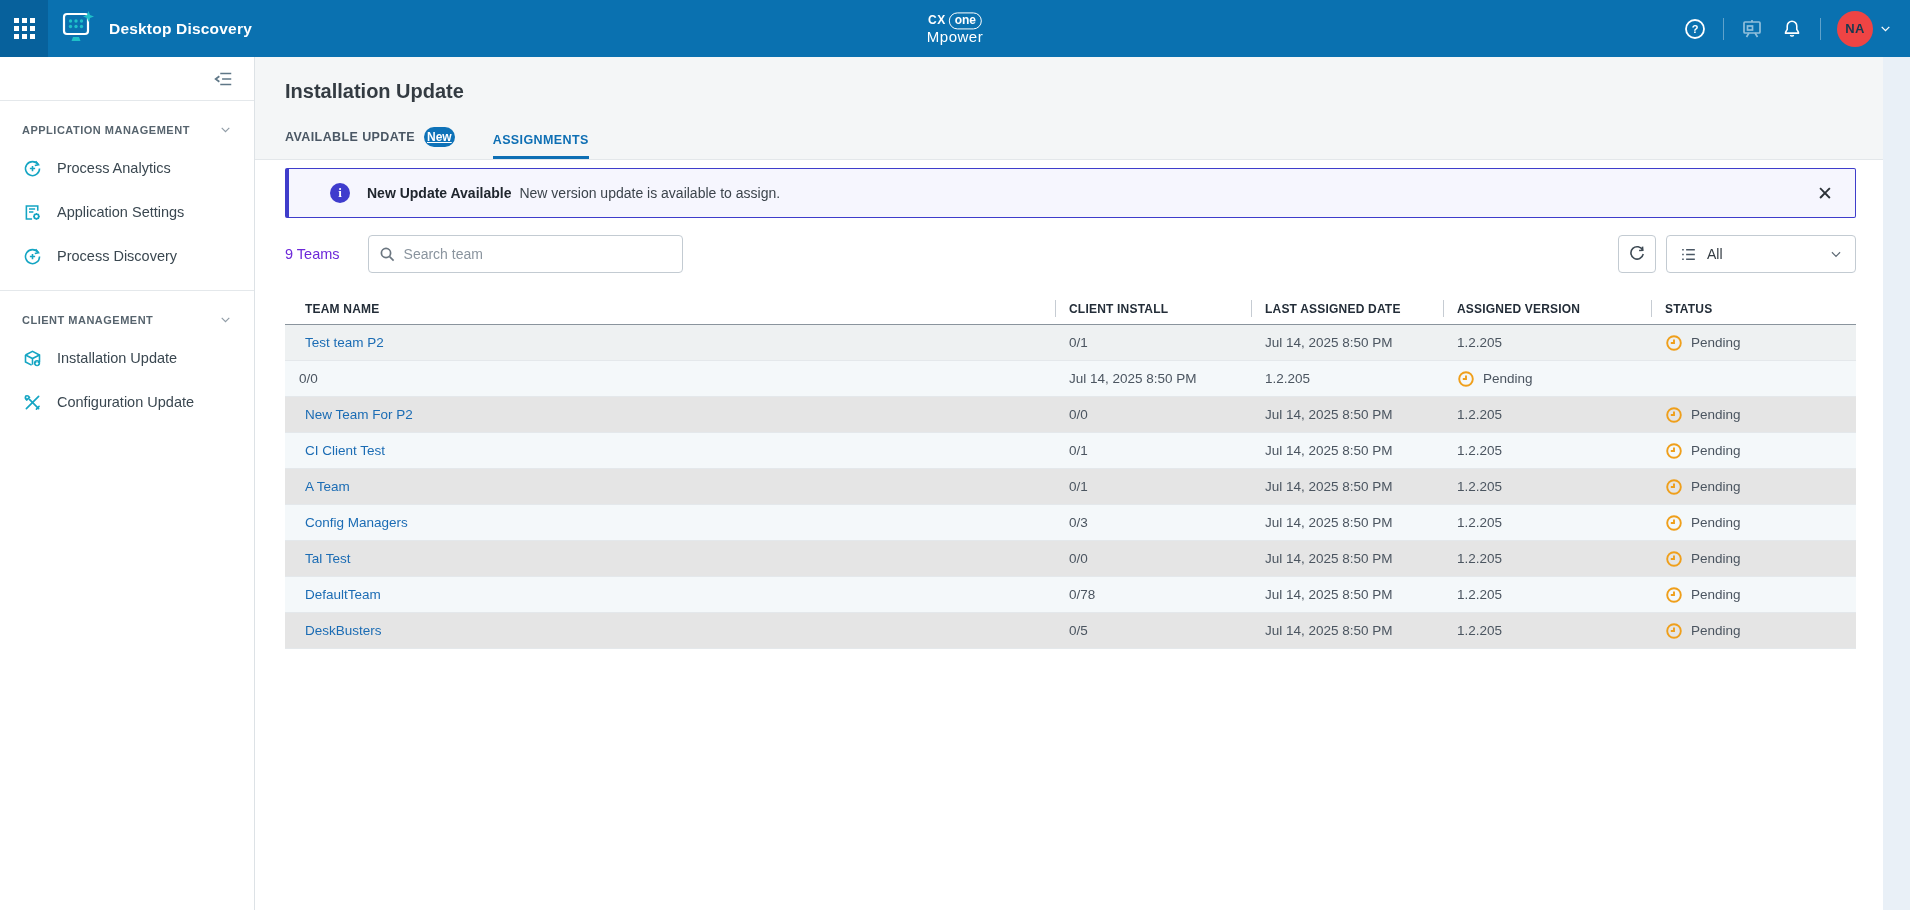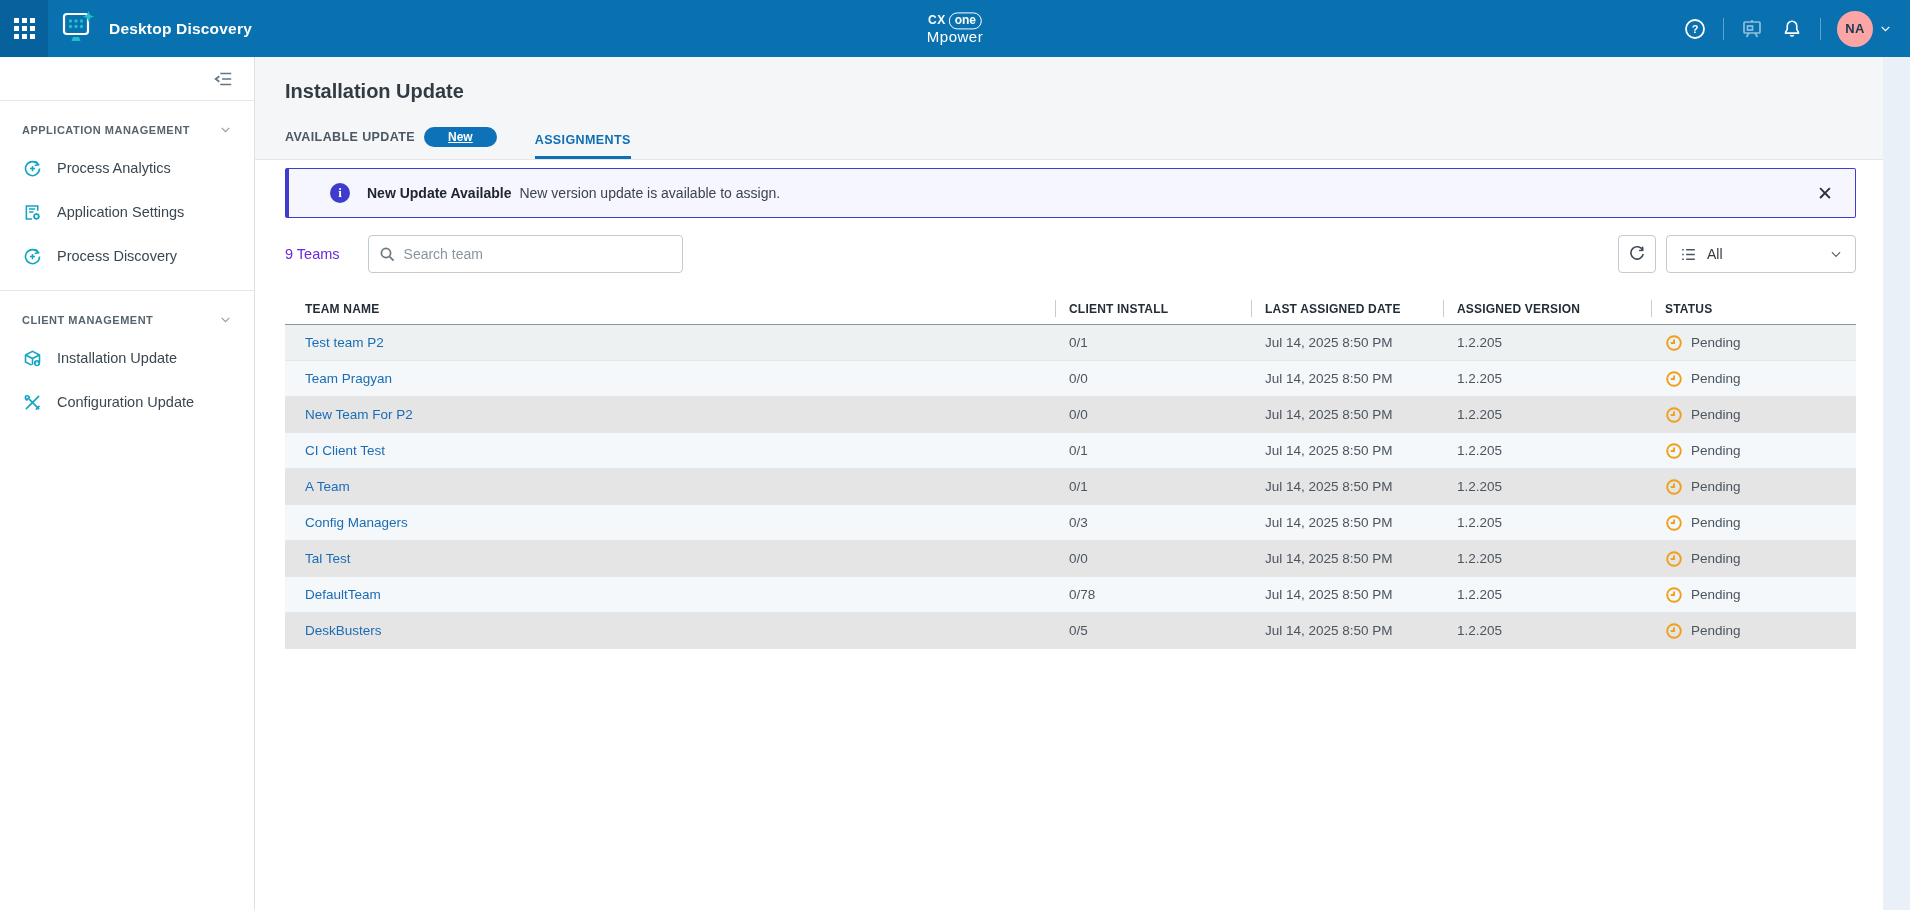--- a/index.html
+++ b/index.html
@@ -15,21 +15,21 @@
   .app-title { color:#fff; font-weight:bold; font-size:15.5px; margin-left:13px; letter-spacing:.2px; }
   .center-logo { position:absolute; left:50%; top:50%; transform:translate(-50%,-50%); color:#fff; text-align:center; line-height:1.08; }
   .logo-row1 { display:flex; align-items:center; justify-content:center; gap:3px; }
   .logo-cx { font-weight:bold; font-size:12px; letter-spacing:.5px; }
   .logo-one { font-size:12px; border:1.6px solid #fff; border-radius:10px; padding:0 5px; line-height:15px; font-weight:bold; }
   .logo-row2 { font-size:15px; letter-spacing:.5px; }
   .top-right { margin-left:auto; display:flex; align-items:center; gap:16px; padding-right:18px; }
   .tr-icon { width:24px; height:24px; display:flex; align-items:center; justify-content:center; cursor:pointer; color:#fff; }
   .tr-divider { width:1px; height:22px; background:rgba(255,255,255,.35); }
   .avatar-wrap { display:flex; align-items:center; gap:6px; cursor:pointer; }
-  .avatar { width:36px; height:36px; border-radius:50%; background:#fca5a5; color:#17394f; font-weight:bold; font-size:13px; display:flex; align-items:center; justify-content:center; letter-spacing:.3px; }
+  .avatar { width:36px; height:36px; border-radius:50%; background:#ef4444; color:#17394f; font-weight:bold; font-size:13px; display:flex; align-items:center; justify-content:center; letter-spacing:.3px; }
 
   
   .body-row { display:flex; height:853px; }
   .sidebar { width:255px; background:#fff; border-right:1px solid #dde2e6; flex:none; }
   .collapse-row { height:44px; display:flex; align-items:center; justify-content:flex-end; padding-right:20px; border-bottom:1px solid #e4e8eb; }
   .collapse-btn { color:#5f7787; cursor:pointer; display:flex; }
   .section-head { display:flex; align-items:center; justify-content:space-between; padding:22px 22px 10px 22px; cursor:pointer; }
   .section-label { font-size:11px; font-weight:bold; color:#57646e; letter-spacing:.5px; }
   .chev { color:#909ca6; display:flex; }
   .side-item { height:44px; display:flex; align-items:center; gap:14px; padding-left:22px; cursor:pointer; }
@@ -37,21 +37,21 @@
   .side-item .slabel { font-size:14.5px; color:#3a4750; }
   .side-divider { border-bottom:1px solid #e4e8eb; margin-top:12px; }
 
   
   .main { flex:1; background:#fff; display:flex; flex-direction:column; }
   .page-head { background:#f4f6f7; padding:23px 27px 0 30px; border-bottom:1px solid #e3e7ea; }
   .page-title { font-size:20px; font-weight:600; color:#333b42; }
   .tabs { display:flex; gap:38px; margin-top:24px; align-items:flex-end; }
   .tab { display:flex; align-items:center; gap:9px; font-size:12.5px; font-weight:bold; letter-spacing:.4px; color:#4a5764; padding-bottom:12px; cursor:pointer; }
   .tab.active { color:#0e6fb4; border-bottom:3px solid #0e6fb4; padding-bottom:9px; }
-  .badge { background:#0e72b8; color:#fff; font-size:12px; font-weight:bold; border-radius:12px; padding:3px 24px; letter-spacing:0;text-decoration:underline; }
+  .badge { background:#0e72b8; color:#fff; font-size:12px; font-weight:bold; border-radius:12px; padding:3px 3px; letter-spacing:0;text-decoration:underline; }
 
   .content { padding:0 27px 0 30px; flex:1; }
 
   .banner { margin-top:8px; height:50px; background:#f6f6fe; border:1px solid #3f3dcb; border-left-width:4px; border-radius:2px; display:flex; align-items:center; }
   .info-icon { width:20px; height:20px; border-radius:50%; background:#3f3ccd; color:#fff; font-size:13px; font-weight:bold; display:flex; align-items:center; justify-content:center; margin-left:41px; font-family:"Liberation Serif", serif; }
   .banner-title { font-size:14px; font-weight:bold; color:#20262e; margin-left:17px; }
   .banner-msg { font-size:14px; color:#3c444c; margin-left:8px; }
   .banner-close { margin-left:auto; margin-right:22px; font-size:19px; color:#2b3137; cursor:pointer; line-height:1; }
 
   .toolbar { margin-top:17px; display:flex; align-items:center; }
@@ -317,21 +317,20 @@
     <div class="cell status">
       <svg width="18" height="18" viewBox="0 0 18 18" fill="none" stroke="#ef9f1b" stroke-width="1.9">
         <circle cx="9" cy="9" r="6.8"></circle>
                   <path d="M9 5.4V9H5.8"></path>
       </svg>
       <span>Pending</span>
     </div>
   </div>
 
   <div class="trow alt">
-    <div class="cell team"><a>Team Pragyan</a></div>
     <div class="cell">0/0</div>
     <div class="cell">Jul 14, 2025 8:50 PM</div>
     <div class="cell">1.2.205</div>
     <div class="cell status">
       <svg width="18" height="18" viewBox="0 0 18 18" fill="none" stroke="#ef9f1b" stroke-width="1.9">
         <circle cx="9" cy="9" r="6.8"></circle>
                   <path d="M9 5.4V9H5.8"></path>
       </svg>
       <span>Pending</span>
     </div>

